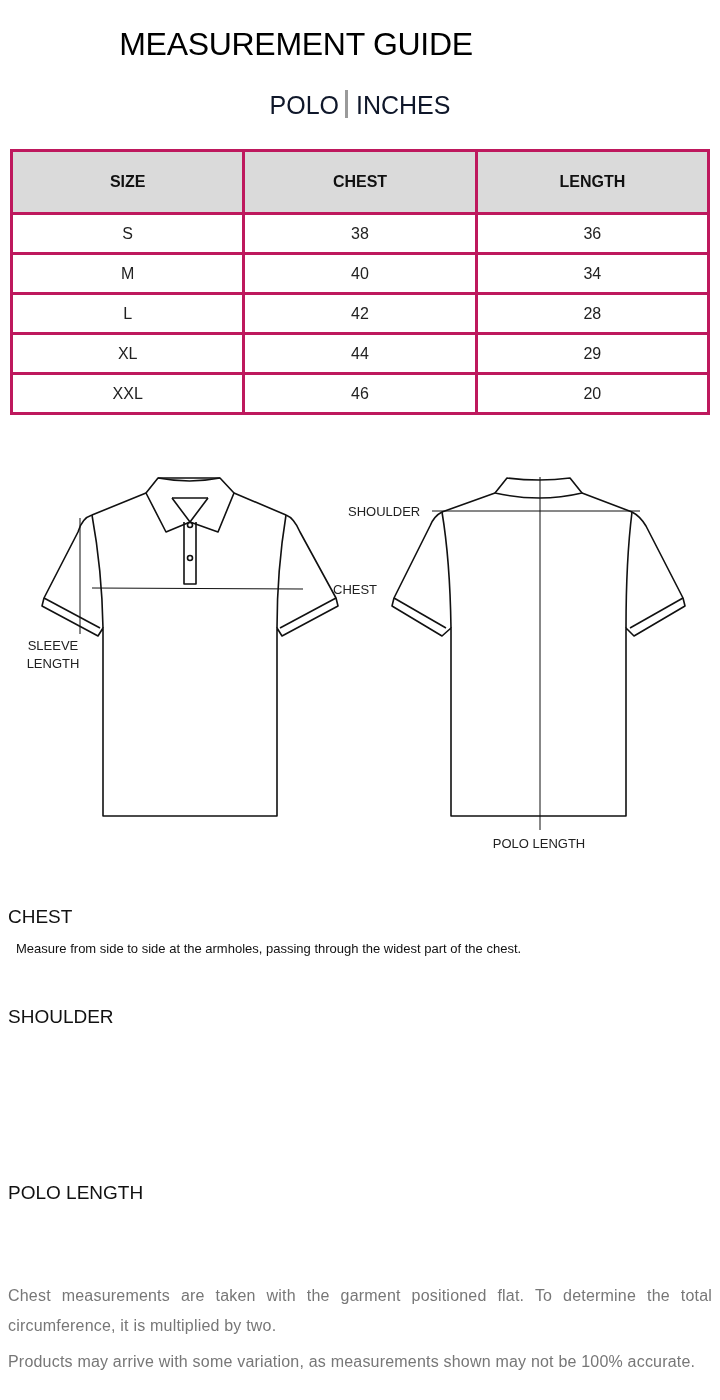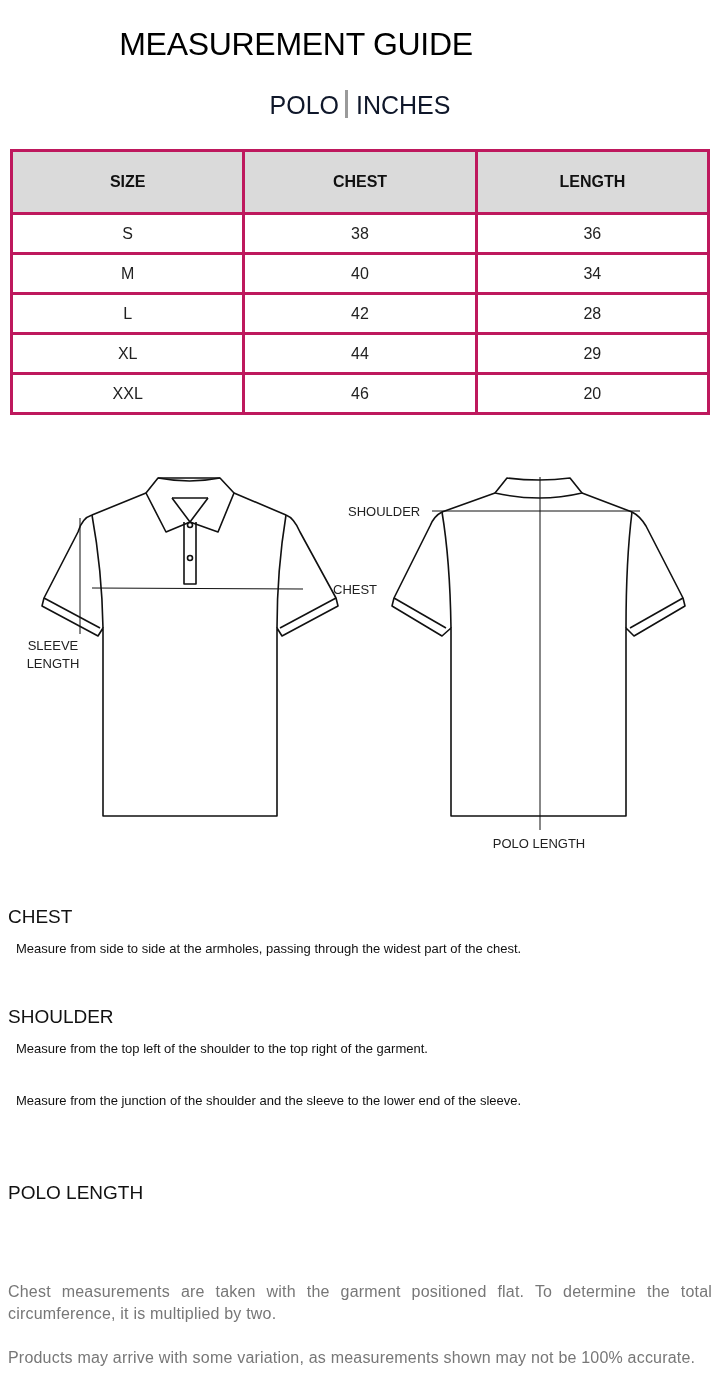--- a/index.html
+++ b/index.html
@@ -28,21 +28,21 @@
     }
     table.size-table th {
       background: #dadada; height: 60px; font-size: 16px; font-weight: bold; color: #111;
     }
     table.size-table td { height: 37px; font-size: 16px; color: #222; }
     svg.diagram { position: absolute; left: 0; top: 460px; }
     .diag-label { font-size: 13px; fill: #222; font-family: "Liberation Sans", sans-serif; }
     .desc { position: absolute; left: 8px; width: 704px; }
     .desc h3 { margin: 0; font-weight: normal; font-size: 19px; color: #111; line-height: 24px; }
     .desc p { margin: 8px; font-size: 13px; line-height: 24px; text-align: justify; color: #111; }
-    .note { position: absolute; left: 8px; width: 704px; font-size: 16px; line-height: 22px;
+    .note { position: absolute; left: 8px; width: 704px; font-size: 16px; line-height: 30px;
       text-align: justify; color: #777; margin: 0; letter-spacing: 0.2px; }
   </style>
 </head>
 <body>
 
 <div class="title">MEASUREMENT GUIDE</div>
 <div class="subtitle">
   <span>POLO</span><span class="sep"></span><span>INCHES</span>
 </div>
 
@@ -126,23 +126,21 @@
   <text class="diag-label" x="348" y="56">SHOULDER</text>
   <text class="diag-label" x="539" y="388" text-anchor="middle">POLO LENGTH</text>
 </svg>
 
 <div class="desc" style="top:905px;">
   <h3>CHEST</h3>
   <p>Measure from side to side at the armholes, passing through the widest part of the chest.</p>
 </div>
 <div class="desc" style="top:1005px;">
   <h3>SHOULDER</h3>
-  <p>Measure from the top left of the shoulder to the top right of the garment.</p>
 </div>
 <div class="desc" style="top:1081px;">
-  <p>Measure from the junction of the shoulder and the sleeve to the lower end of the sleeve.</p>
 </div>
 <div class="desc" style="top:1181px;">
   <h3>POLO LENGTH</h3>
 </div>
 
 <p class="note" style="top:1281px;">Chest measurements are taken with the garment positioned flat. To determine the total circumference, it is multiplied by two.</p>
 <p class="note" style="top:1347px;">Products may arrive with some variation, as measurements shown may not be 100% accurate.</p>
 
 </body></html>

